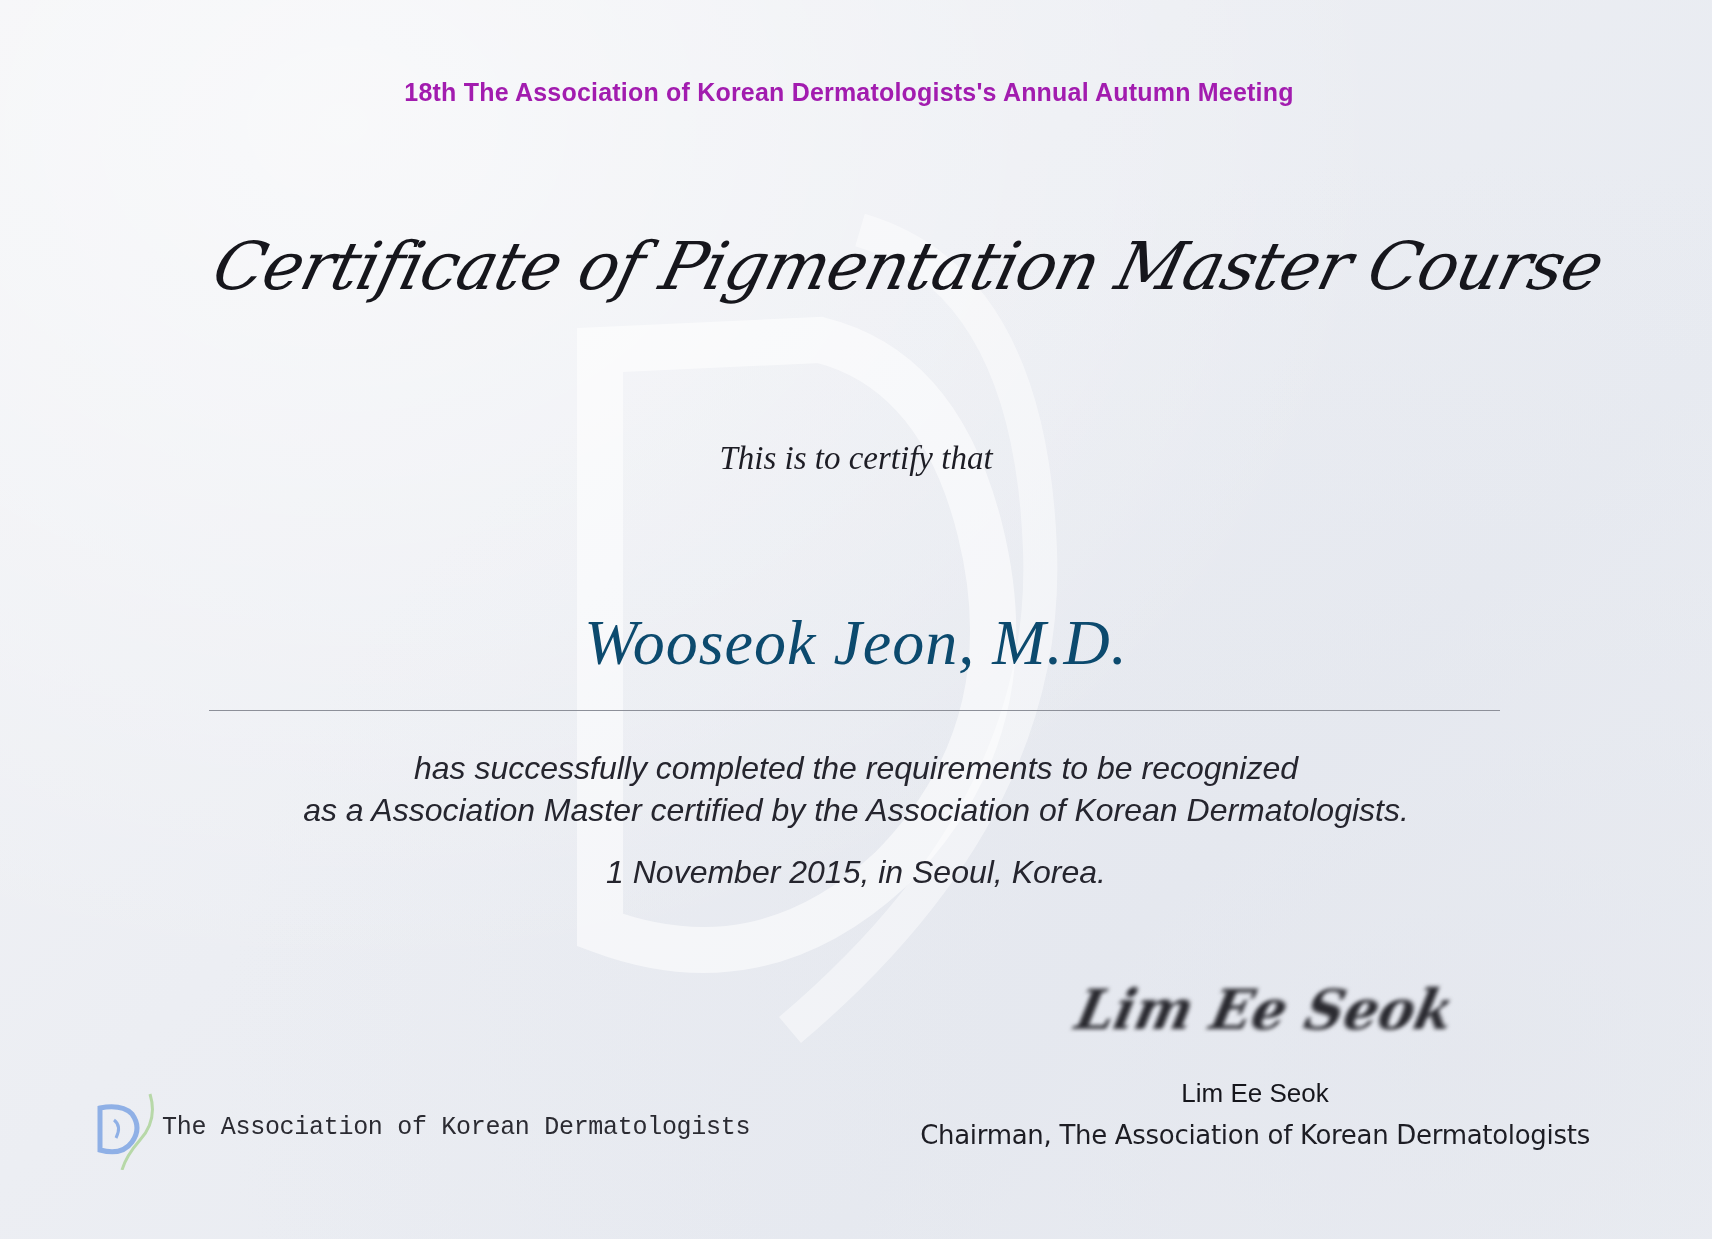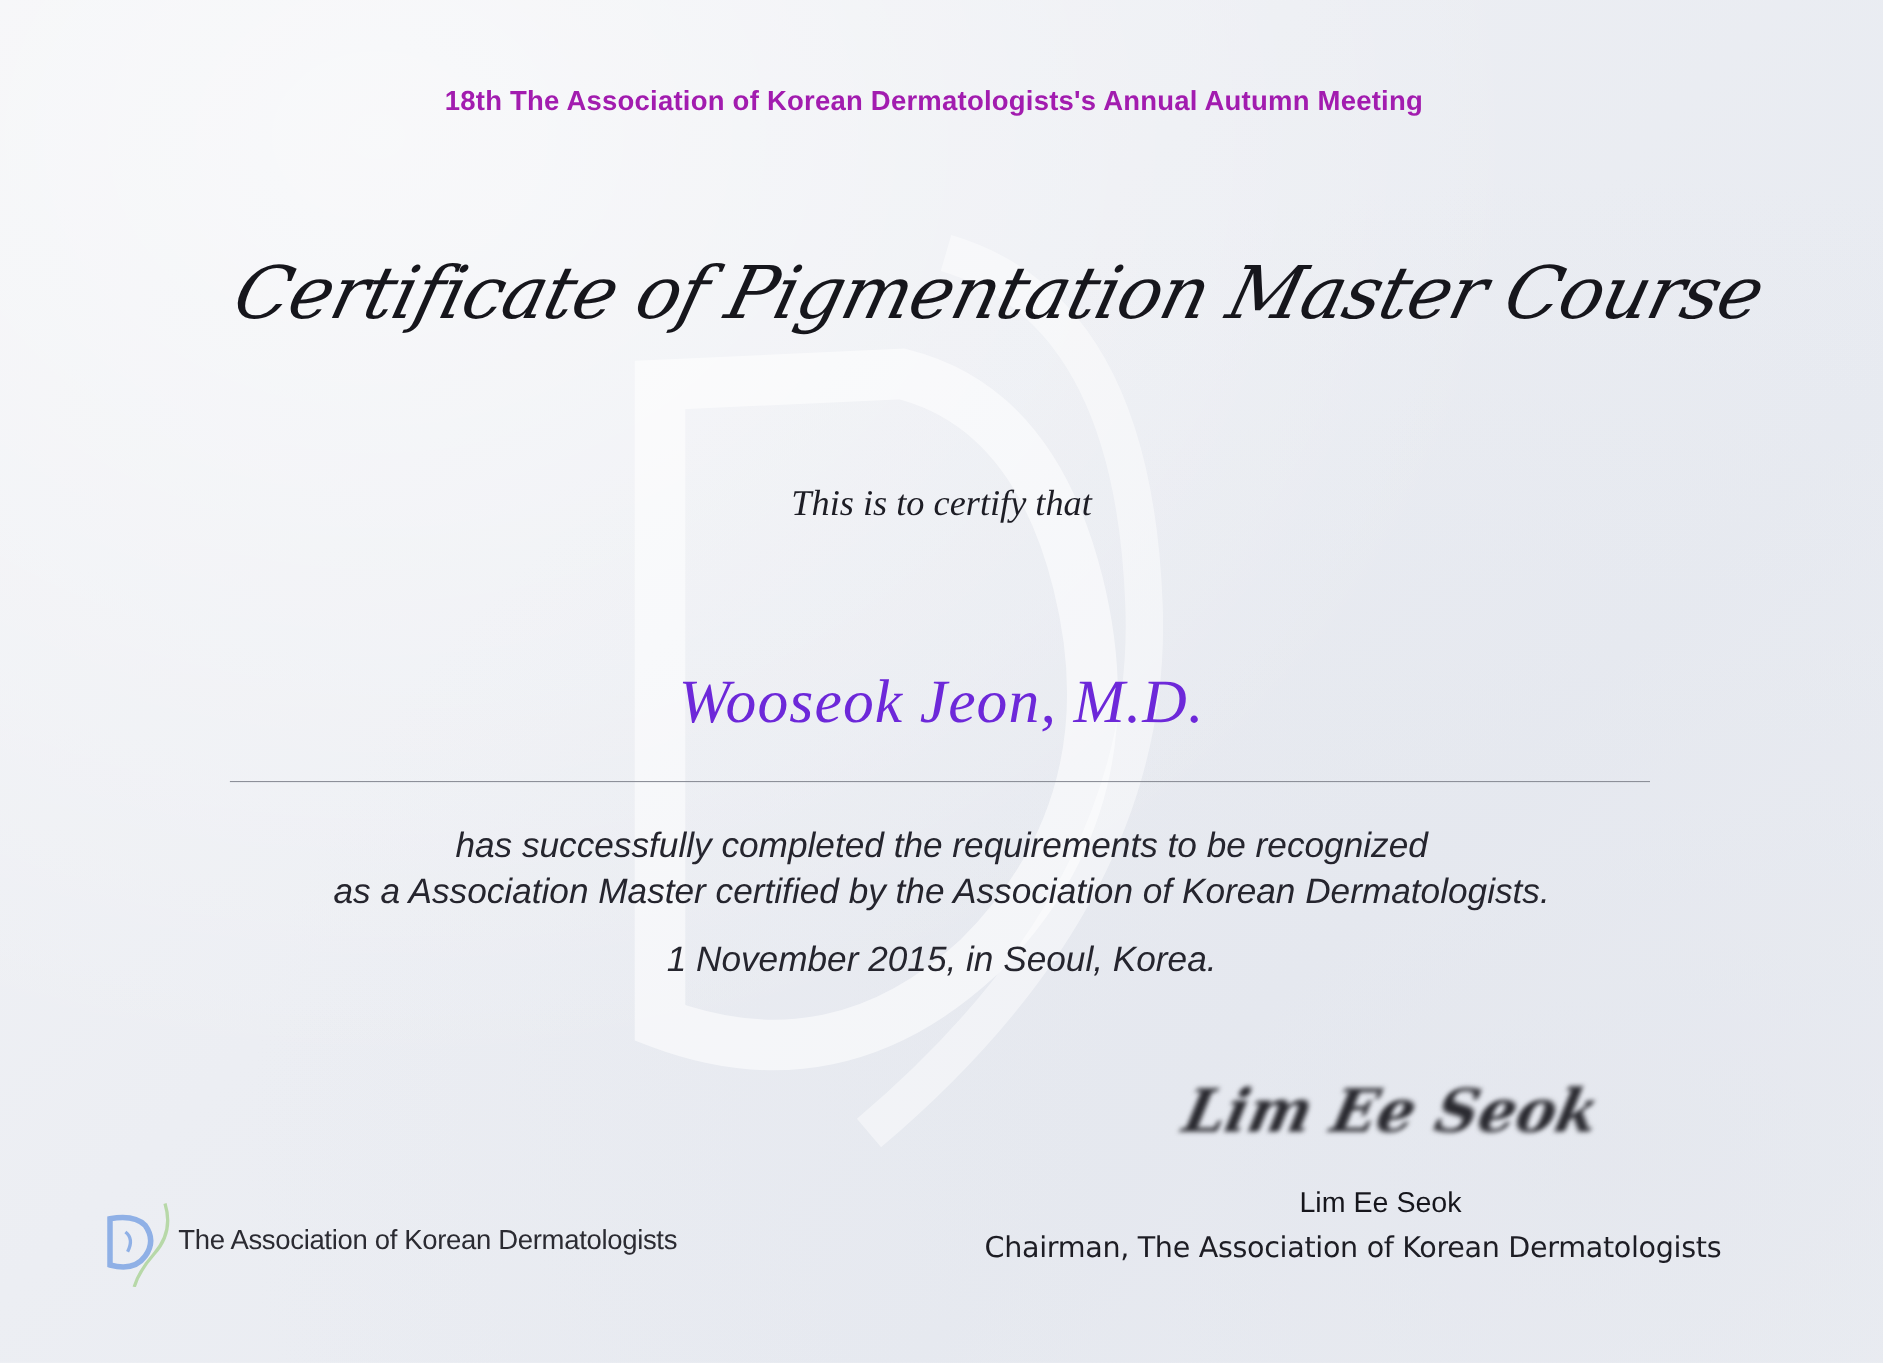--- a/index.html
+++ b/index.html
@@ -33,21 +33,21 @@
     transform: skewX(-14deg);
   }
   .certify {
     top: 440px; left: 0; width: 1712px; text-align: center;
     font-family: Liberation Serif, serif; font-style: italic;
     font-size: 33px; color: #1d1d25;
   }
   .name {
     top: 606px; left: 0; width: 1712px; text-align: center;
     font-family: "Liberation Serif", serif; font-style: italic;
-    font-size: 56px; color: #6d28d9; letter-spacing: 1px;
+    font-size: 64px; color: #0c4a6e; letter-spacing: 1px;
   }
   .rule {
     top: 710px; left: 209px; width: 1291px; height: 0;
     border-top: 1.5px solid #8d9099;
   }
   .body-line {
     left: 0; width: 1712px; text-align: center;
     font-family: Liberation Sans, sans-serif; font-style: italic;
     font-size: 32px; color: #25252e;
   }
@@ -60,30 +60,30 @@
     font-family: "DejaVu Serif", serif; font-style: italic; font-weight: bold;
     font-size: 54px; color: #2a2a30; filter: blur(2.2px);
     transform: skewX(-12deg);
   }
   .signer {
     top: 1078px; left: 1100px; width: 310px; text-align: center;
     font-family: Liberation Sans, sans-serif; font-size: 26px;
     color: #16161c;
   }
   .chairman {
-    top: 1120px; left: 895px; width: 720px; text-align: left;
+    top: 1120px; left: 895px; width: 720px; text-align: center;
     font-family: "DejaVu Sans", sans-serif; font-size: 26px;
     color: #1d1d24; letter-spacing: -0.3px;
   }
   .logo {
     top: 1090px; left: 92px; width: 72px; height: 80px;
   }
   .org {
     top: 1113px; left: 162px;
-    font-family: Liberation Sans, sans-serif; font-size: 25px; color: #2b2b32;
+    font-family: Liberation Mono, monospace; font-size: 25px; color: #2b2b32;
     letter-spacing: -0.3px;
   }
 </style>
 </head>
 <body>
 
 <div class="paper"></div>
 
 <svg class="watermark" viewBox="0 0 560 880">
   <path d="M40 180 L40 760 Q200 820 330 700 Q470 560 420 360 Q380 200 260 170 Z" fill="none" stroke="#ffffff" stroke-opacity="0.55" stroke-width="46"></path>

